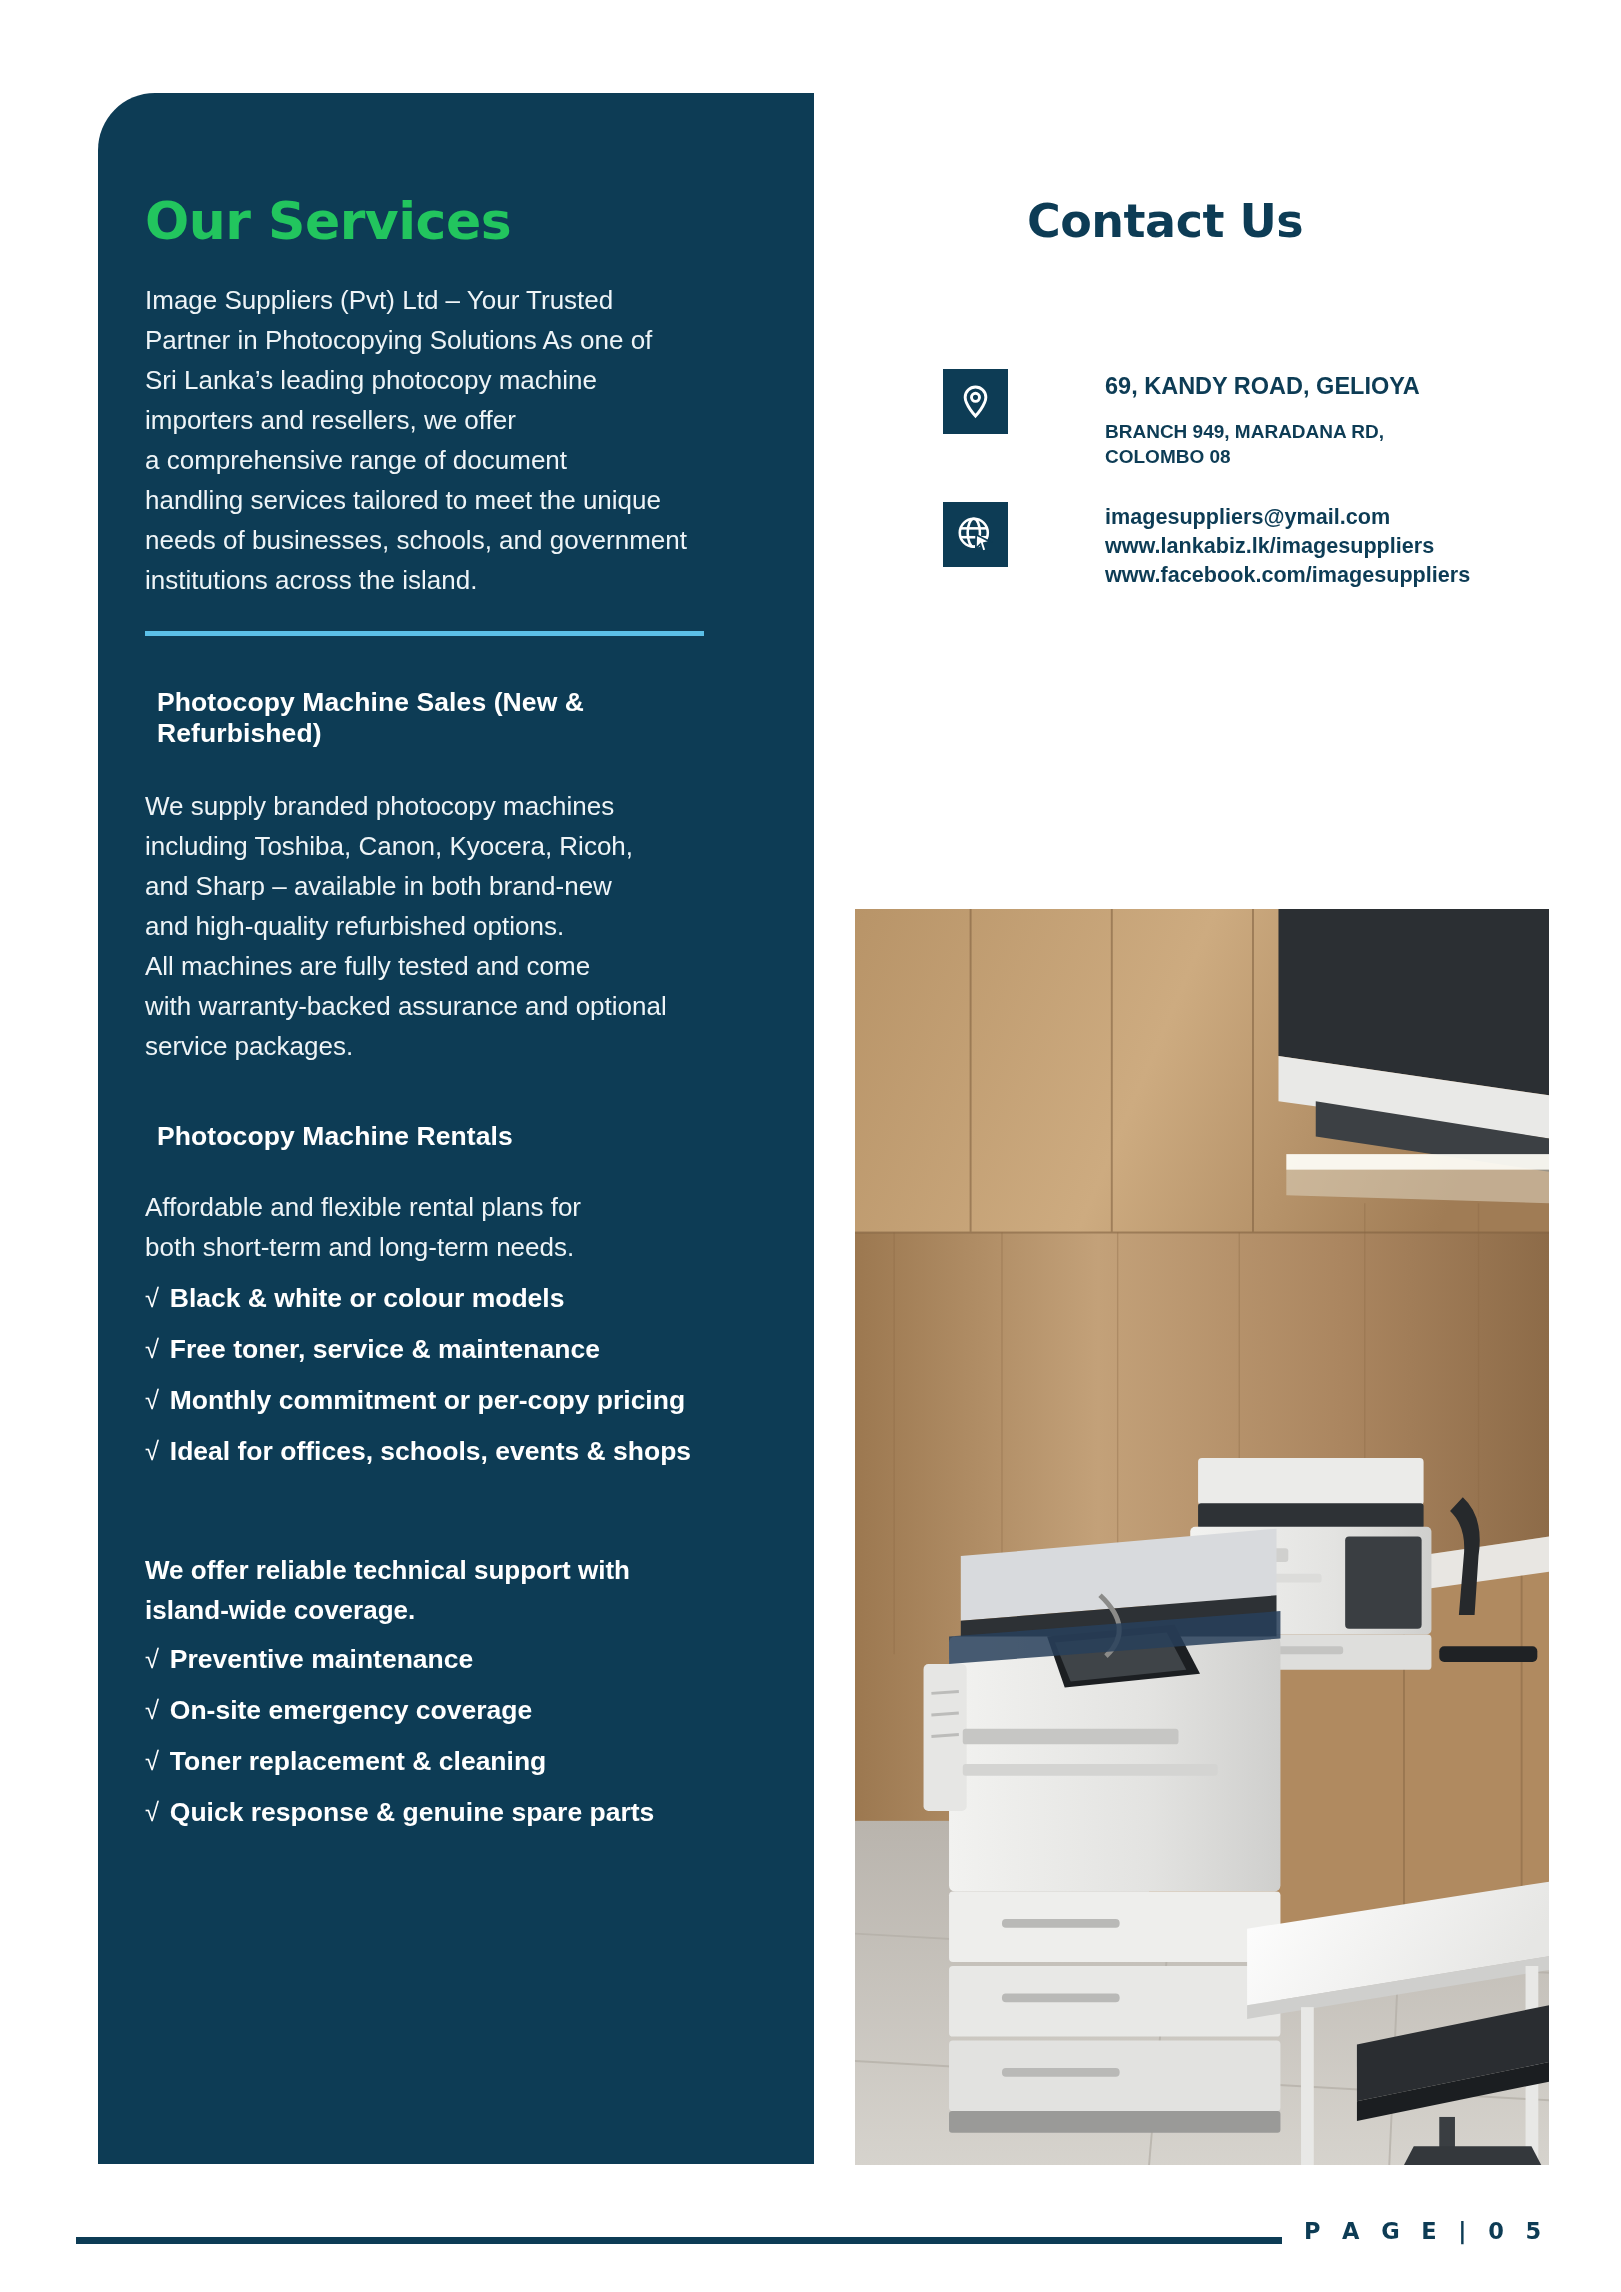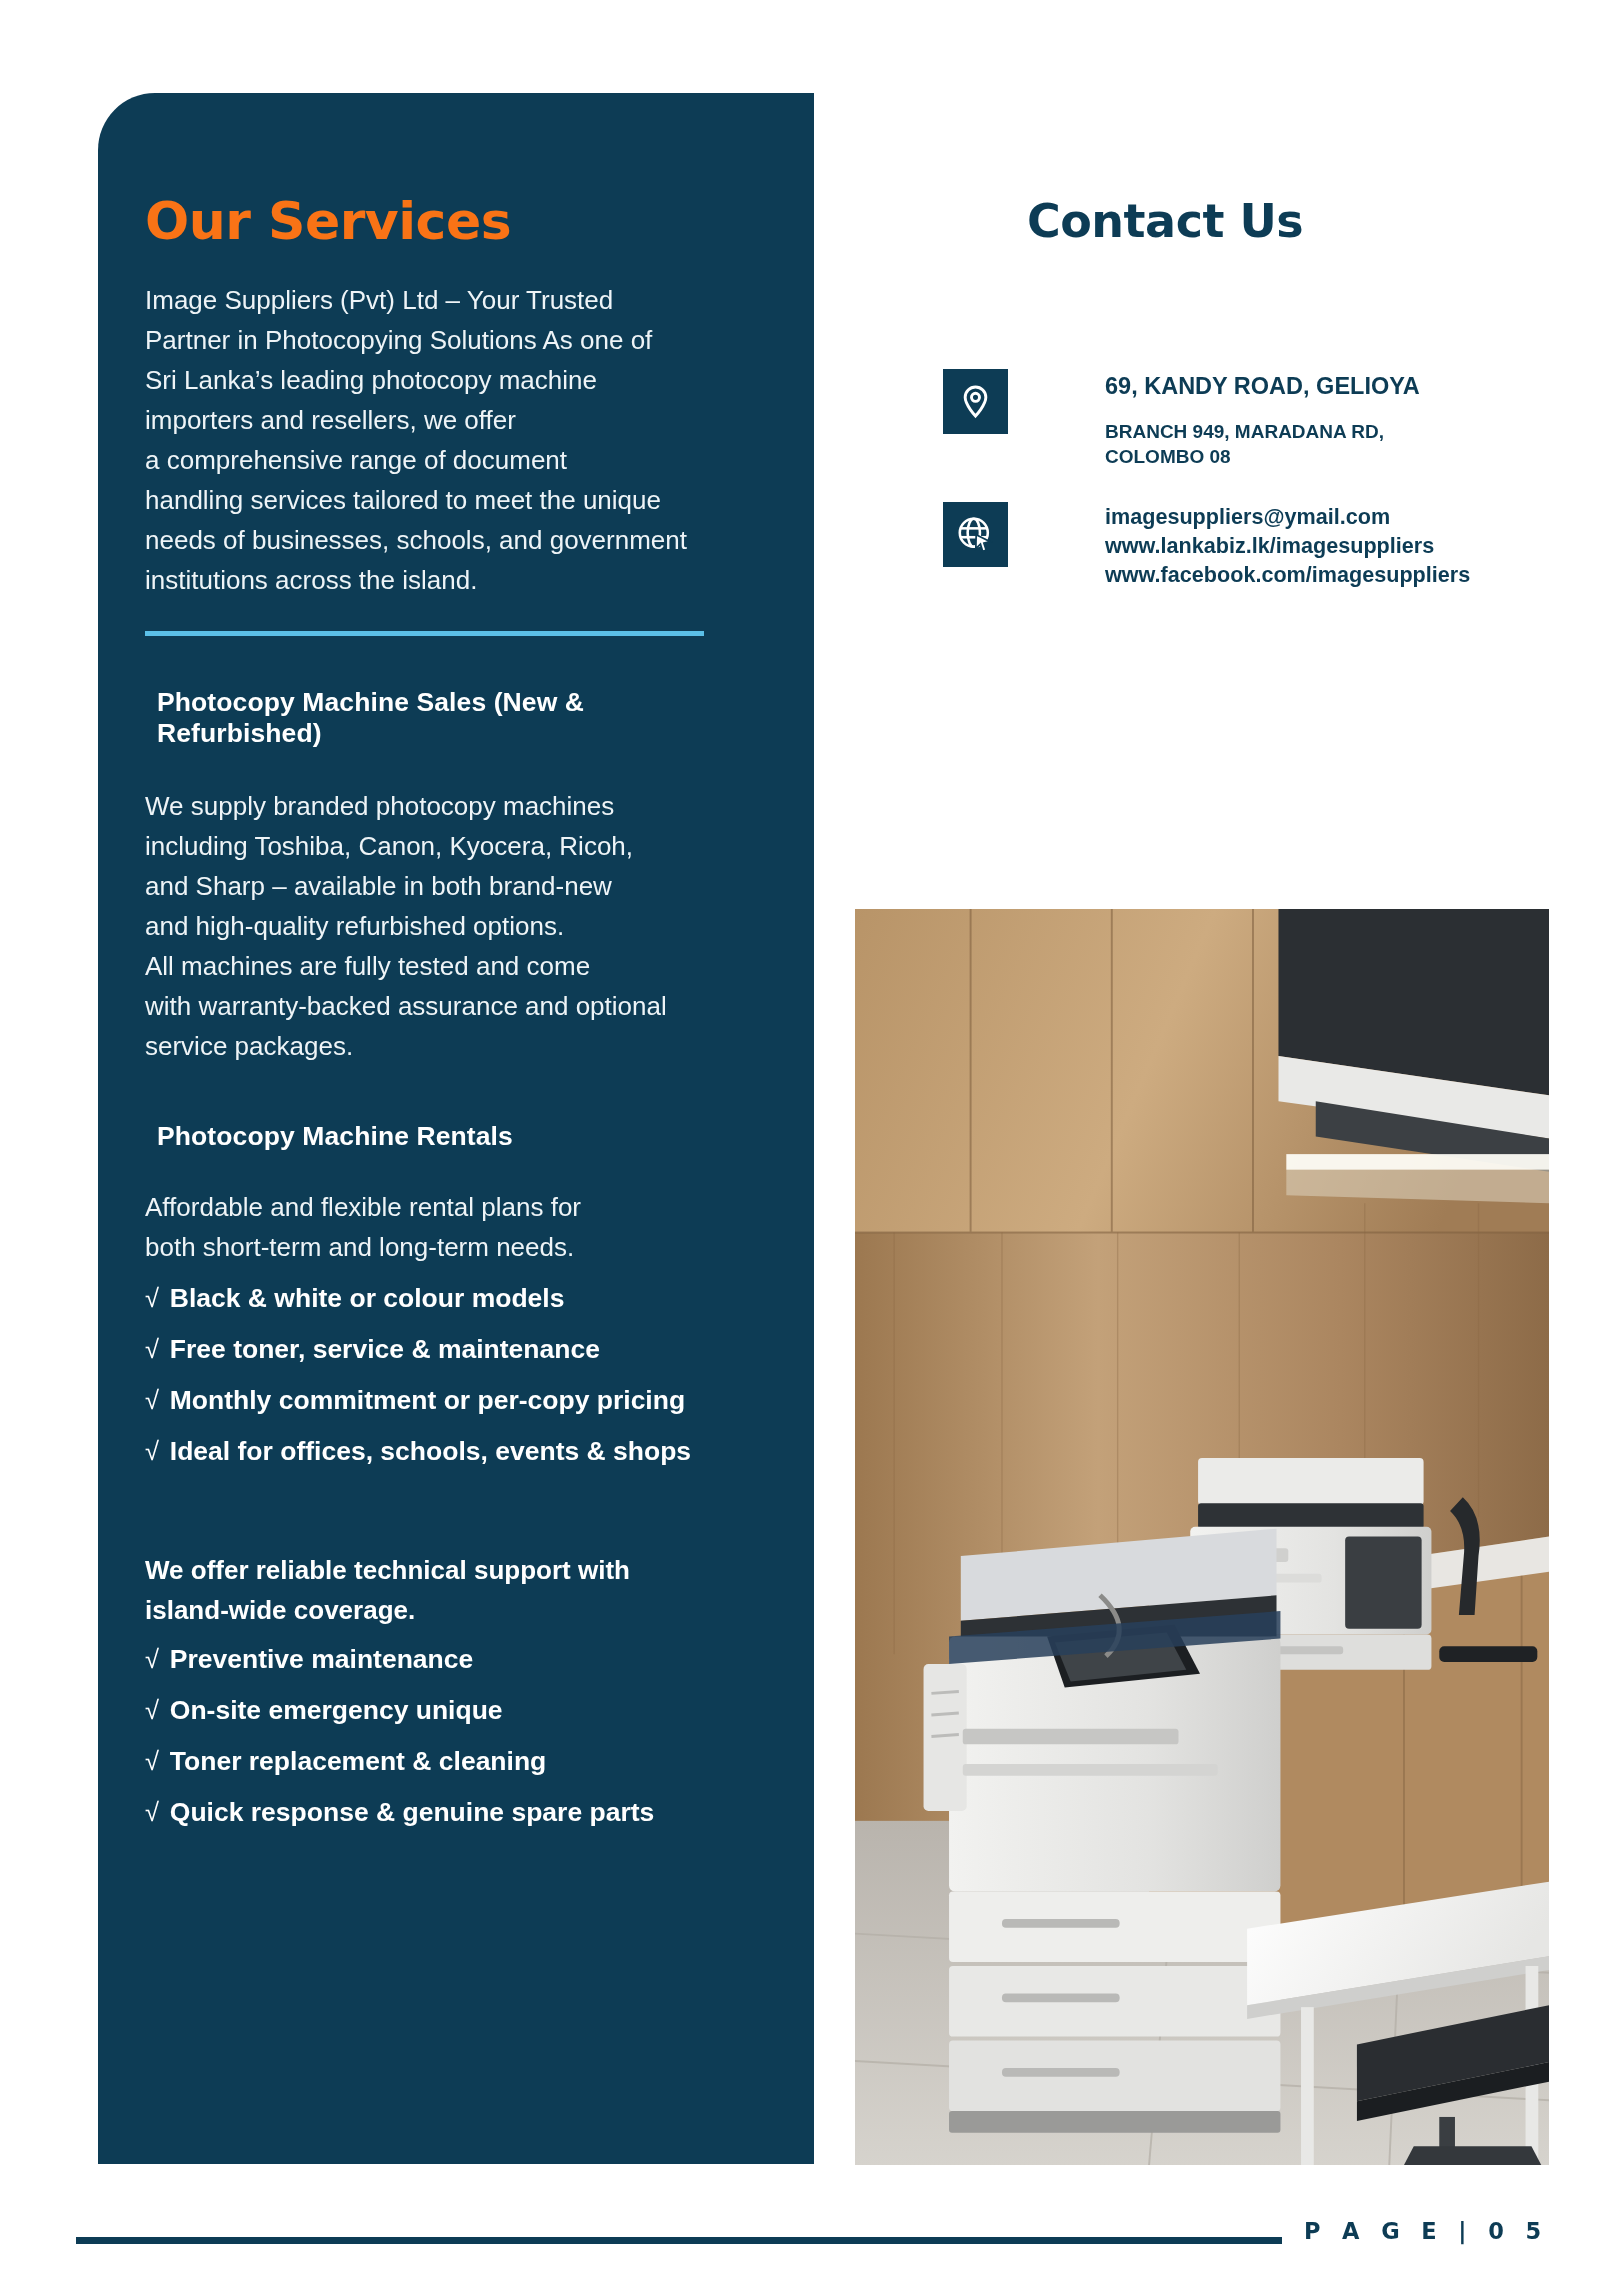--- a/index.html
+++ b/index.html
@@ -7,21 +7,21 @@
        font-family:"Liberation Sans",sans-serif;}
 
   
   .panel{
     position:absolute;left:98px;top:93px;width:716px;height:2071px;
     background:#0D3C55;border-top-left-radius:57px;
     box-sizing:border-box;padding:0 47px;
   }
   .panel-title{
     margin:0;padding-top:98px;
-    font-size:52px;font-weight:800;letter-spacing:-0.5px;color:#f97316;
+    font-size:52px;font-weight:800;letter-spacing:-0.5px;color:#22c55e;
     font-family:"DejaVu Sans",sans-serif;
   }
   .body-text{
     color:#eef4f7;font-size:26px;line-height:40px;font-weight:400;
     margin:0;white-space:pre-line;
   }
   .intro{margin-top:29px;}
 
   .divider{
     width:559px;height:4.9px;background:#5BC0E8;border:0;margin:31px 0 0 0;
@@ -140,21 +140,21 @@
   <div style="margin-top:73px;">
     <p class="body-text" style="margin-top:35px;font-weight:700;color:#ffffff;">We offer reliable technical support with
 island-wide coverage.</p>
     <ul class="list" style="margin-top:3.9px;">
       <li>
         <span class="tick">√</span>
         <span>Preventive maintenance</span>
       </li>
       <li>
         <span class="tick">√</span>
-        <span>On-site emergency unique</span>
+        <span>On-site emergency coverage</span>
       </li>
       <li>
         <span class="tick">√</span>
         <span>Toner replacement &amp; cleaning</span>
       </li>
       <li>
         <span class="tick">√</span>
         <span>Quick response &amp; genuine spare parts</span>
       </li>
     </ul>

